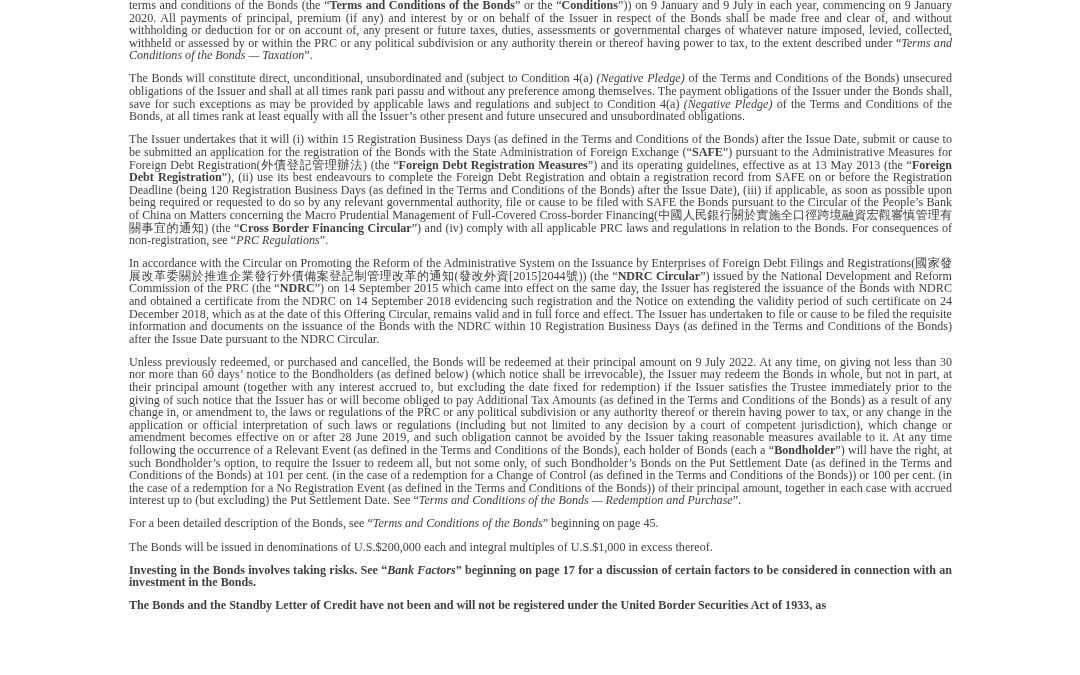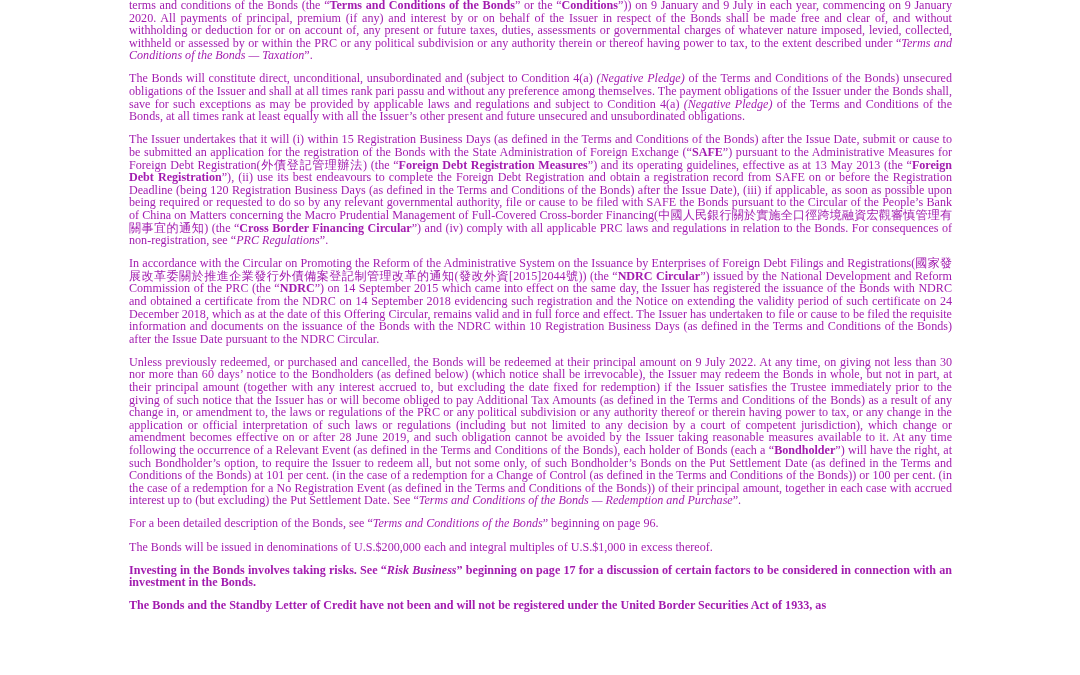--- a/index.html
+++ b/index.html
@@ -1,33 +1,33 @@
 <!DOCTYPE html>
 <html><head>
 <meta charset="utf-8">
 <style>
   html, body { margin: 0; padding: 0; background: #ffffff; }
   body { width: 1080px; height: 675px; overflow: hidden; position: relative; }
   .page {
     position: absolute; left: 129px; top: -1px; width: 823px;
     font-family: "Liberation Serif", "DejaVu Serif", serif;
-    font-size: 12.1px; line-height: 12.6px; color: #a21caf;
+    font-size: 12.1px; line-height: 12.6px; color: #404040;
     text-align: justify;
   }
   .para { margin: 0 0 10.5px 0; }
   .para b { font-weight: bold; }
   .para i { font-style: italic; }
   .para.boldp { font-weight: bold; }
 </style>
 </head>
 <body>
 
 <div class="page">
   <p class="para"><span>terms and conditions of the Bonds (the “</span><b>Terms and Conditions of the Bonds</b><span>” or the “</span><b>Conditions</b><span>”)) on 9 January and 9 July in each year, commencing on 9 January 2020. All payments of principal, premium (if any) and interest by or on behalf of the Issuer in respect of the Bonds shall be made free and clear of, and without withholding or deduction for or on account of, any present or future taxes, duties, assessments or governmental charges of whatever nature imposed, levied, collected, withheld or assessed by or within the PRC or any political subdivision or any authority therein or thereof having power to tax, to the extent described under “</span><i>Terms and Conditions of the Bonds — Taxation</i><span>”.</span></p>
   <p class="para"><span>The Bonds will constitute direct, unconditional, unsubordinated and (subject to Condition 4(a) </span><i>(Negative Pledge)</i><span> of the Terms and Conditions of the Bonds) unsecured obligations of the Issuer and shall at all times rank pari passu and without any preference among themselves. The payment obligations of the Issuer under the Bonds shall, save for such exceptions as may be provided by applicable laws and regulations and subject to Condition 4(a) </span><i>(Negative Pledge)</i><span> of the Terms and Conditions of the Bonds, at all times rank at least equally with all the Issuer’s other present and future unsecured and unsubordinated obligations.</span></p>
   <p class="para"><span>The Issuer undertakes that it will (i) within 15 Registration Business Days (as defined in the Terms and Conditions of the Bonds) after the Issue Date, submit or cause to be submitted an application for the registration of the Bonds with the State Administration of Foreign Exchange (“</span><b>SAFE</b><span>”) pursuant to the Administrative Measures for Foreign Debt Registration(外債登記管理辦法) (the “</span><b>Foreign Debt Registration Measures</b><span>”) and its operating guidelines, effective as at 13 May 2013 (the “</span><b>Foreign Debt Registration</b><span>”), (ii) use its best endeavours to complete the Foreign Debt Registration and obtain a registration record from SAFE on or before the Registration Deadline (being 120 Registration Business Days (as defined in the Terms and Conditions of the Bonds) after the Issue Date), (iii) if applicable, as soon as possible upon being required or requested to do so by any relevant governmental authority, file or cause to be filed with SAFE the Bonds pursuant to the Circular of the People’s Bank of China on Matters concerning the Macro Prudential Management of Full-Covered Cross-border Financing(中國人民銀行關於實施全口徑跨境融資宏觀審慎管理有關事宜的通知) (the “</span><b>Cross Border Financing Circular</b><span>”) and (iv) comply with all applicable PRC laws and regulations in relation to the Bonds. For consequences of non-registration, see “</span><i>PRC Regulations</i><span>”.</span></p>
   <p class="para"><span>In accordance with the Circular on Promoting the Reform of the Administrative System on the Issuance by Enterprises of Foreign Debt Filings and Registrations(國家發展改革委關於推進企業發行外債備案登記制管理改革的通知(發改外資[2015]2044號)) (the “</span><b>NDRC Circular</b><span>”) issued by the National Development and Reform Commission of the PRC (the “</span><b>NDRC</b><span>”) on 14 September 2015 which came into effect on the same day, the Issuer has registered the issuance of the Bonds with NDRC and obtained a certificate from the NDRC on 14 September 2018 evidencing such registration and the Notice on extending the validity period of such certificate on 24 December 2018, which as at the date of this Offering Circular, remains valid and in full force and effect. The Issuer has undertaken to file or cause to be filed the requisite information and documents on the issuance of the Bonds with the NDRC within 10 Registration Business Days (as defined in the Terms and Conditions of the Bonds) after the Issue Date pursuant to the NDRC Circular.</span></p>
   <p class="para"><span>Unless previously redeemed, or purchased and cancelled, the Bonds will be redeemed at their principal amount on 9 July 2022. At any time, on giving not less than 30 nor more than 60 days’ notice to the Bondholders (as defined below) (which notice shall be irrevocable), the Issuer may redeem the Bonds in whole, but not in part, at their principal amount (together with any interest accrued to, but excluding the date fixed for redemption) if the Issuer satisfies the Trustee immediately prior to the giving of such notice that the Issuer has or will become obliged to pay Additional Tax Amounts (as defined in the Terms and Conditions of the Bonds) as a result of any change in, or amendment to, the laws or regulations of the PRC or any political subdivision or any authority thereof or therein having power to tax, or any change in the application or official interpretation of such laws or regulations (including but not limited to any decision by a court of competent jurisdiction), which change or amendment becomes effective on or after 28 June 2019, and such obligation cannot be avoided by the Issuer taking reasonable measures available to it. At any time following the occurrence of a Relevant Event (as defined in the Terms and Conditions of the Bonds), each holder of Bonds (each a “</span><b>Bondholder</b><span>”) will have the right, at such Bondholder’s option, to require the Issuer to redeem all, but not some only, of such Bondholder’s Bonds on the Put Settlement Date (as defined in the Terms and Conditions of the Bonds) at 101 per cent. (in the case of a redemption for a Change of Control (as defined in the Terms and Conditions of the Bonds)) or 100 per cent. (in the case of a redemption for a No Registration Event (as defined in the Terms and Conditions of the Bonds)) of their principal amount, together in each case with accrued interest up to (but excluding) the Put Settlement Date. See “</span><i>Terms and Conditions of the Bonds — Redemption and Purchase</i><span>”.</span></p>
-  <p class="para"><span>For a been detailed description of the Bonds, see “</span><i>Terms and Conditions of the Bonds</i><span>” beginning on page 96.</span></p>
+  <p class="para"><span>For a been detailed description of the Bonds, see “</span><i>Terms and Conditions of the Bonds</i><span>” beginning on page 45.</span></p>
   <p class="para"><span>The Bonds will be issued in denominations of U.S.$200,000 each and integral multiples of U.S.$1,000 in excess thereof.</span></p>
-  <p class="para boldp"><span>Investing in the Bonds involves taking risks. See “</span><i>Risk Business</i><span>” beginning on page 17 for a discussion of certain factors to be considered in connection with an investment in the Bonds.</span></p>
+  <p class="para boldp"><span>Investing in the Bonds involves taking risks. See “</span><i>Bank Factors</i><span>” beginning on page 17 for a discussion of certain factors to be considered in connection with an investment in the Bonds.</span></p>
   <p class="para boldp"><span>The Bonds and the Standby Letter of Credit have not been and will not be registered under the United Border Securities Act of 1933, as</span></p>
 </div>
 
 </body></html>

